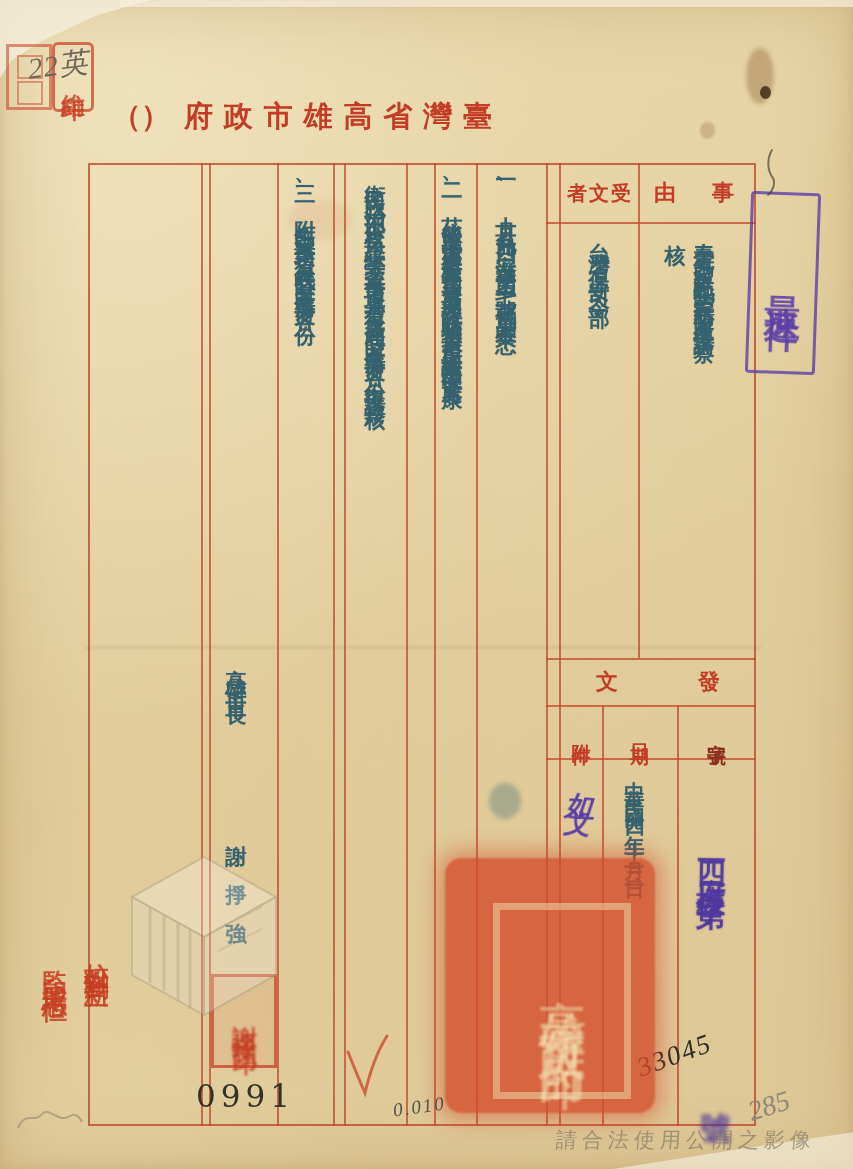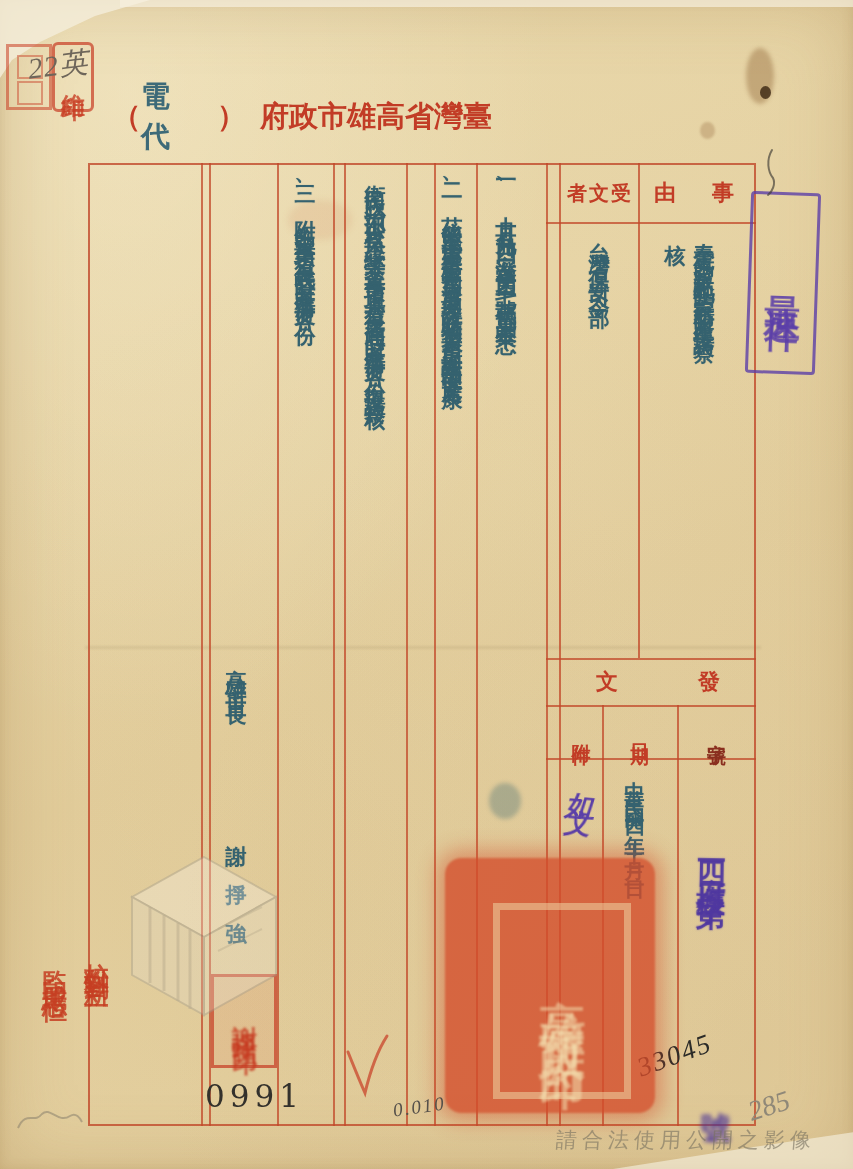--- a/index.html
+++ b/index.html
@@ -37,21 +37,20 @@
 
   <div class="blob" style="left:746px;top:48px;width:28px;height:56px;background:rgba(128,84,38,.35);filter:blur(2px);"></div>
   <div class="blob" style="left:760px;top:86px;width:11px;height:13px;background:rgba(58,38,18,.8);filter:blur(.4px);"></div>
   <div class="blob" style="left:700px;top:122px;width:15px;height:17px;background:rgba(140,95,50,.28);filter:blur(1px);"></div>
   <div class="blob" style="left:288px;top:200px;width:64px;height:40px;background:rgba(200,85,50,.10);filter:blur(3px);"></div>
   <div class="abs" style="left:85px;top:646px;width:676px;height:3px;background:rgba(100,78,45,.10);filter:blur(1px);"></div>
   <div class="blob" style="left:489px;top:783px;width:32px;height:36px;background:rgba(47,95,110,.30);filter:blur(2px);"></div>
 
   <div class="abs" style="left:112px;top:94px;width:380px;height:46px;display:flex;align-items:center;font-size:29px;">
     <span class="redprint">（</span>
-    <span style="color:#3d6a78;font-weight:700;letter-spacing:6px;">電　代</span>
     <span class="redprint">）</span>
     <span class="redprint rtl-row" style="flex:1;margin-left:14px;justify-content:space-between;">
         <span>臺</span>
         <span>灣</span>
         <span>省</span>
         <span>高</span>
         <span>雄</span>
         <span>市</span>
         <span>政</span>
         <span>府</span>
@@ -151,21 +150,21 @@
   </div>
 
   <div class="abs" style="left:211px;top:974px;width:66px;height:94px;border:3px solid rgba(198,60,35,.7);box-sizing:border-box;
               background:rgba(216,90,60,.10);display:flex;align-items:center;justify-content:center;">
     <span class="vtext" style="font-size:25px;font-weight:800;line-height:30px;letter-spacing:8px;color:rgba(198,55,30,.8);filter:blur(1px);">謝掙強印</span>
   </div>
 
   <div class="abs vtext stamp-red" style="left:80px;top:942px;font-size:25px;letter-spacing:6px;">校對劉新三</div>
   <div class="abs vtext stamp-red" style="left:38px;top:950px;font-size:25px;letter-spacing:7px;">監印戚志恒</div>
 
-  <div class="abs" style="left:205px;top:1078px;font-size:31px;color:#33312c;letter-spacing:5px;font-family:'DejaVu Serif',serif;">0991</div>
+  <div class="abs" style="left:196px;top:1078px;font-size:31px;color:#33312c;letter-spacing:5px;font-family:'DejaVu Serif',serif;">0991</div>
   <div class="abs hand" style="left:393px;top:1096px;font-size:19px;color:#55504a;transform:rotate(-8deg);letter-spacing:2px;">0.010</div>
   <div class="abs hand" style="left:748px;top:1090px;font-size:28px;color:#8f8878;transform:rotate(-18deg);">285</div>
 
   <svg class="abs" style="left:340px;top:1030px;" width="52" height="72" viewBox="0 0 52 72">
     <path d="M8,22 C16,42 21,54 25,63 C30,42 38,20 47,6" fill="none" stroke="rgba(200,60,35,.7)" stroke-width="3" stroke-linecap="round"></path>
   </svg>
 
   <svg class="abs" style="left:760px;top:146px;" width="22" height="52" viewBox="0 0 22 52">
     <path d="M12,4 C6,14 8,26 13,32 C16,38 12,46 8,49" fill="none" stroke="rgba(62,58,52,.65)" stroke-width="2" stroke-linecap="round"></path>
   </svg>

